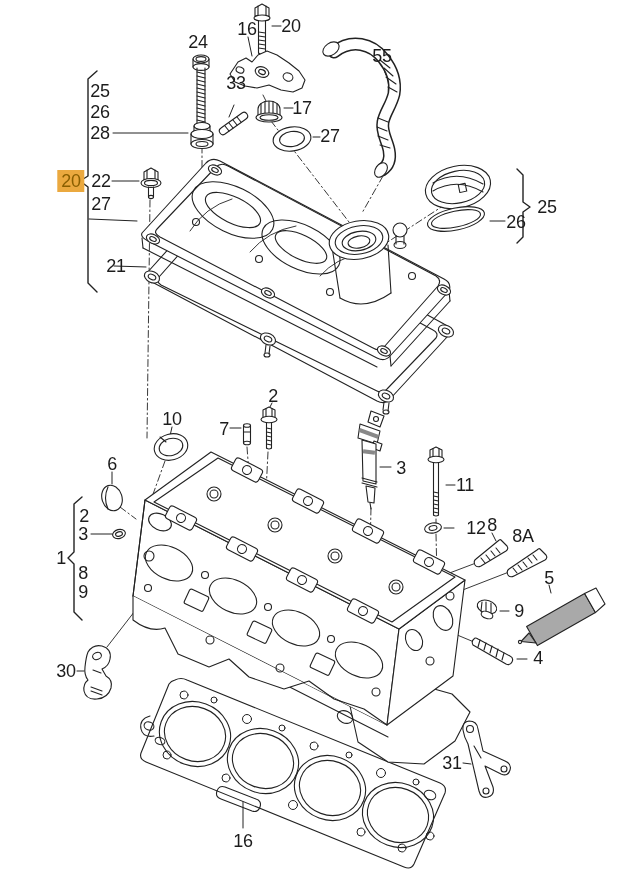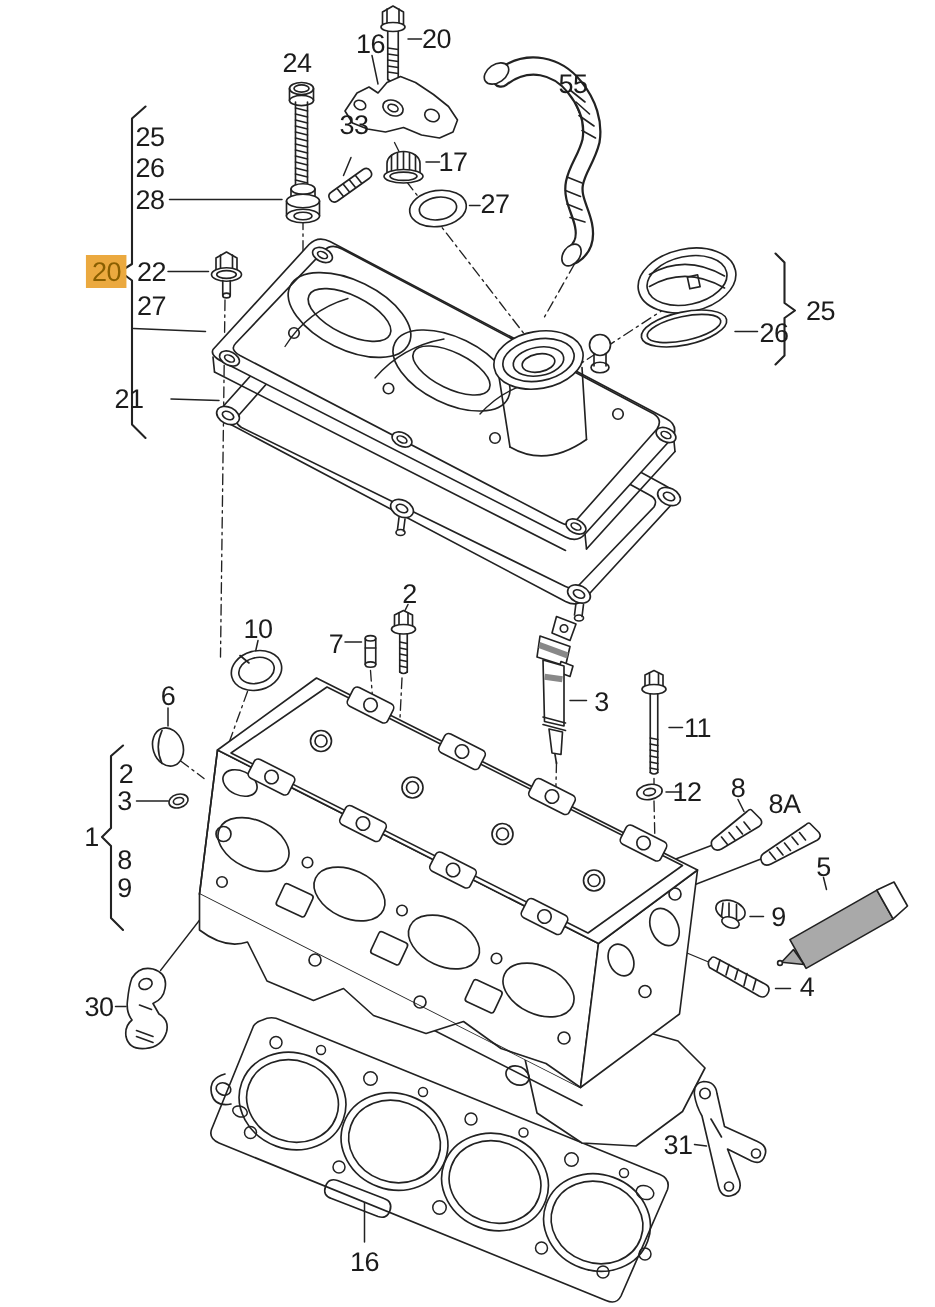--- a/index.html
+++ b/index.html
@@ -426,29 +426,29 @@
 <div class="lbl" style="left:236px;top:83px">33</div>
 <div class="lbl" style="left:302px;top:108px">17</div>
 <div class="lbl" style="left:330px;top:136px">27</div>
 <div class="lbl" style="left:382px;top:56px">55</div>
 <div class="lbl" style="left:100px;top:91px">25</div>
 <div class="lbl" style="left:100px;top:112px">26</div>
 <div class="lbl" style="left:100px;top:133px">28</div>
 <div class="lbl hl" style="left:71px;top:181px">20</div>
 <div class="lbl" style="left:101px;top:181px">22</div>
 <div class="lbl" style="left:101px;top:204px">27</div>
-<div class="lbl" style="left:86px;top:266px">21</div>
+<div class="lbl" style="left:116px;top:266px">21</div>
 <div class="lbl" style="left:547px;top:207px">25</div>
 <div class="lbl" style="left:516px;top:222px">26</div>
 <div class="lbl" style="left:273px;top:396px">2</div>
 <div class="lbl" style="left:172px;top:419px">10</div>
 <div class="lbl" style="left:224px;top:429px">7</div>
 <div class="lbl" style="left:401px;top:468px">3</div>
 <div class="lbl" style="left:465px;top:485px">11</div>
-<div class="lbl" style="left:458px;top:528px">12</div>
+<div class="lbl" style="left:476px;top:528px">12</div>
 <div class="lbl" style="left:492px;top:525px">8</div>
 <div class="lbl" style="left:523px;top:536px">8A</div>
 <div class="lbl" style="left:549px;top:578px">5</div>
 <div class="lbl" style="left:519px;top:611px">9</div>
 <div class="lbl" style="left:538px;top:658px">4</div>
 <div class="lbl" style="left:112px;top:464px">6</div>
 <div class="lbl" style="left:84px;top:516px">2</div>
 <div class="lbl" style="left:83px;top:534px">3</div>
 <div class="lbl" style="left:61px;top:558px">1</div>
 <div class="lbl" style="left:83px;top:573px">8</div>

